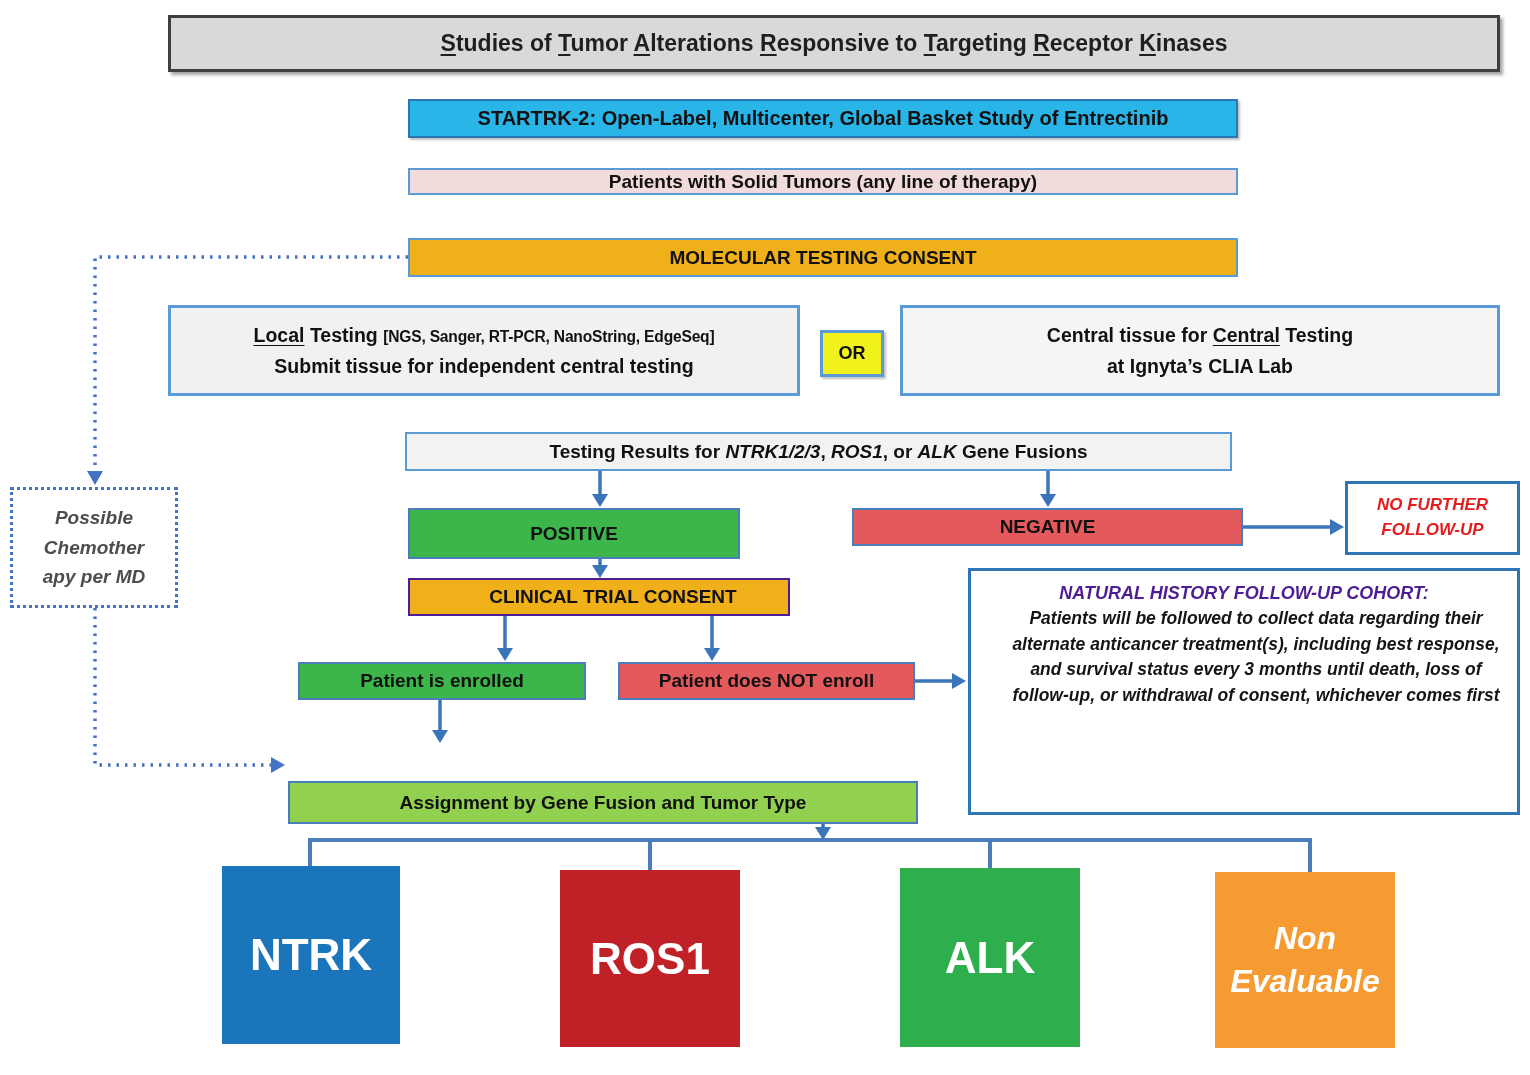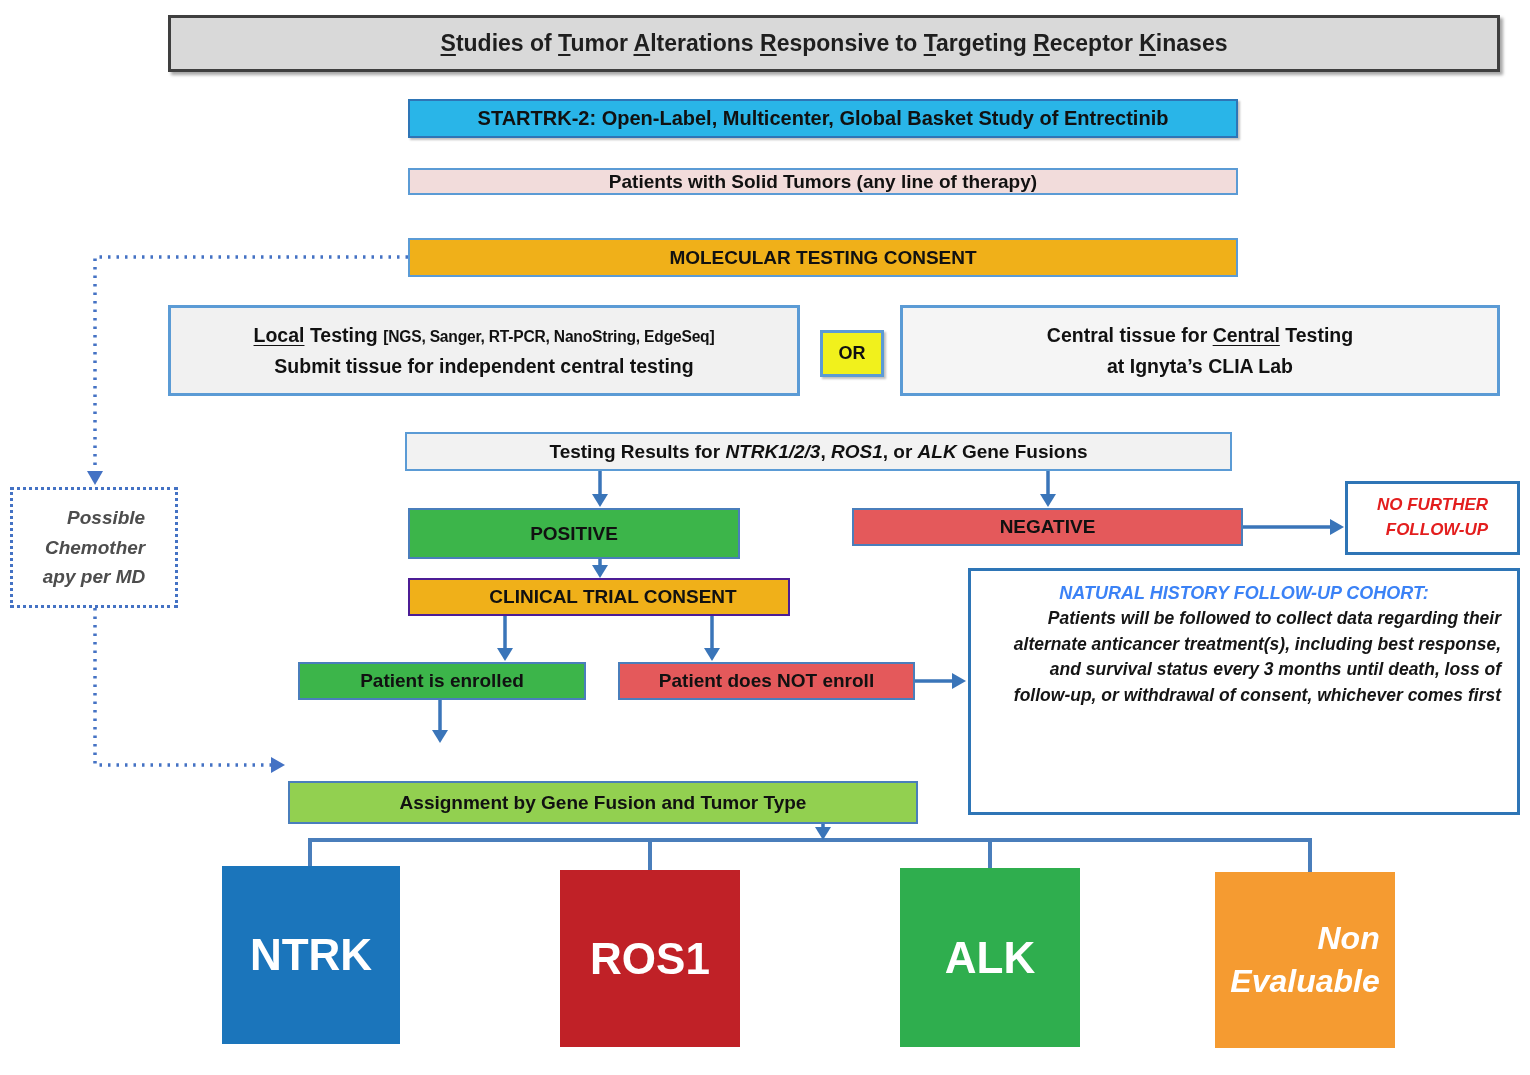--- a/index.html
+++ b/index.html
@@ -4,21 +4,21 @@
 <style>
   html,body { margin:0; padding:0; background:#ffffff; }
   #stage {
     position:relative; width:1530px; height:1075px;
     background:#ffffff; overflow:hidden;
     font-family:"Liberation Sans", sans-serif;
   }
   .box {
     position:absolute; box-sizing:border-box;
     display:flex; align-items:center; justify-content:center;
-    text-align:right; font-weight:bold; color:#111;
+    text-align:center; font-weight:bold; color:#111;
   }
   .col { flex-direction:column; }
   .seg-u { text-decoration:underline; text-underline-offset:3px; }
   .seg-i { font-style:italic; }
   .seg-sm { font-size:0.8em; letter-spacing:-0.2px; }
 
   #connectors { position:absolute; left:0; top:0; z-index:0; }
   .box { z-index:1; }
 
   #title-bar  { left:168px; top:15px;  width:1332px; height:57px; background:#D9D9D9;
@@ -47,21 +47,21 @@
                 font-size:17px; line-height:1.45; }
   #ct-consent { left:408px; top:578px; width:382px; height:38px; background:#F0B019;
                 border:2px solid #4c1d95; font-size:19px;padding-left:28px; }
   #enrolled   { left:298px; top:662px; width:288px; height:38px; background:#3CB54A;
                 border:2px solid #4A7EBB; font-size:19px; }
   #not-enrolled{ left:618px; top:662px; width:297px; height:38px; background:#E4595B;
                 border:2px solid #4A7EBB; font-size:19px; }
   #nh-box     { left:968px; top:568px; width:552px; height:247px; background:#ffffff;
                 border:3px solid #2E75B6; justify-content:flex-start;
                 padding:12px 16px; font-style:italic; }
-  #nh-title   { color:#3b82f6; font-size:18px; margin-bottom:2px; }
+  #nh-title   { color:#4c1d95; font-size:18px; margin-bottom:2px; }
   #nh-body    { font-size:17.5px; line-height:1.46; color:#151515;margin-left:24px; }
   #assignment { left:288px; top:745px; width:630px; height:43px; background:#92D050;
                 border:2px solid #4A7EBB; font-size:19px;margin-top:36px; }
   #chemo-box  { left:10px; top:487px; width:168px; height:121px; background:#ffffff;
                 border:3px dotted #4472C4; color:#4d4d4d; font-style:italic;
                 font-size:19px; line-height:1.55; }
   .cohort     { color:#ffffff; }
   #cohort-ntrk{ left:222px;  top:866px; width:178px; height:178px; font-size:44px; }
   #cohort-ros1{ left:560px;  top:870px; width:180px; height:177px; font-size:44px; }
   #cohort-alk { left:900px;  top:868px; width:180px; height:179px; font-size:44px; }

